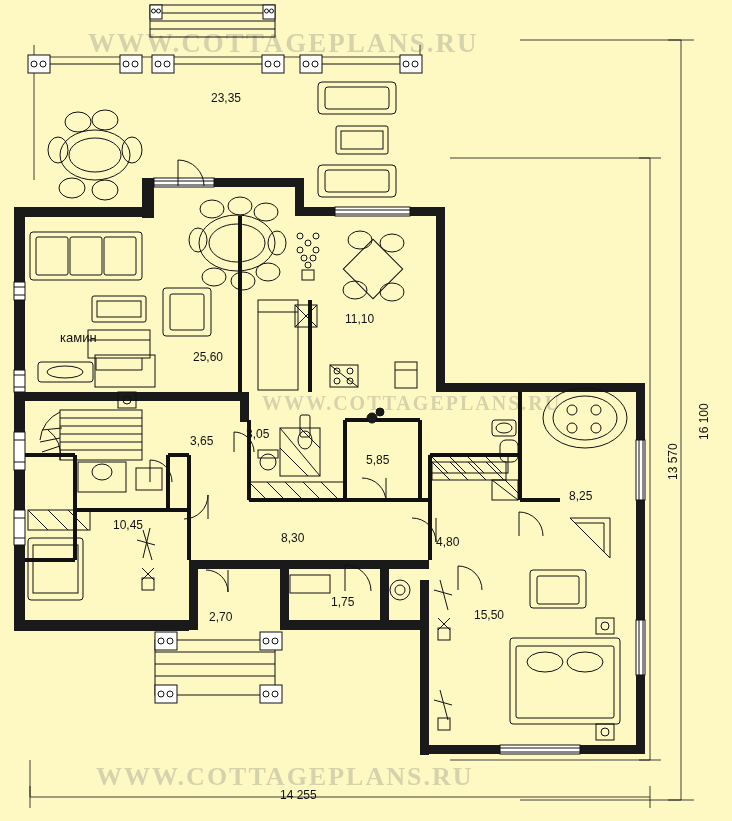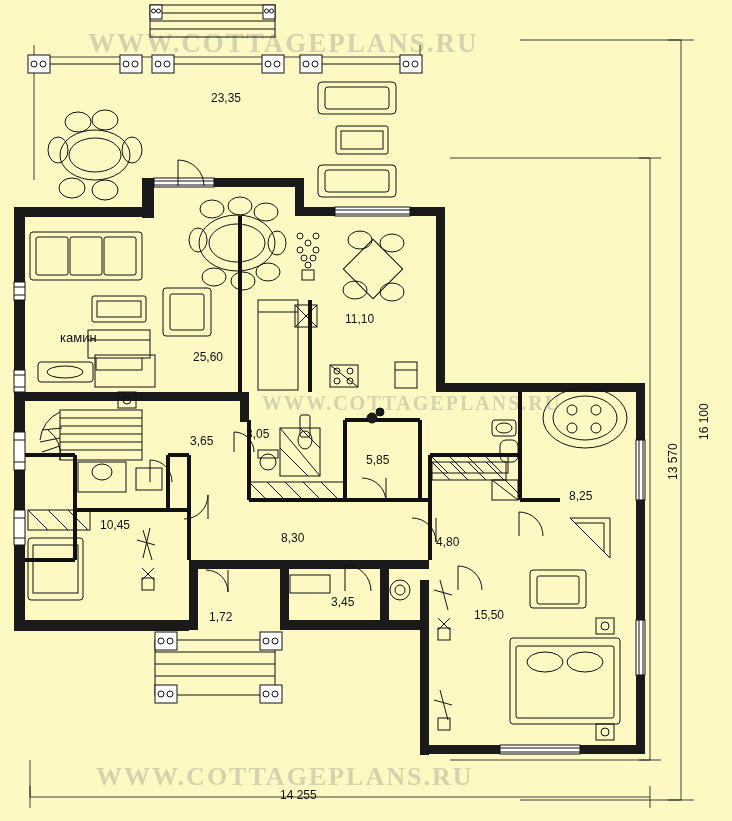--- a/index.html
+++ b/index.html
@@ -490,20 +490,20 @@
   <div class="lbl big rot" style="left:697px; top:440px;">16 100</div>
   <div class="lbl big rot" style="left:666px; top:480px;">13 570</div>
 
   <div class="lbl" style="left:60px;  top:330px;">камин</div>
   <div class="lbl big" style="left:193px; top:350px;">25,60</div>
   <div class="lbl big" style="left:345px; top:312px;">11,10</div>
   <div class="lbl big" style="left:190px; top:434px;">3,65</div>
   <div class="lbl big" style="left:246px; top:427px;">3,05</div>
   <div class="lbl big" style="left:366px; top:453px;">5,85</div>
   <div class="lbl big" style="left:281px; top:531px;">8,30</div>
-  <div class="lbl big" style="left:100px; top:518px;">10,45</div>
-  <div class="lbl big" style="left:209px; top:610px;">1,72</div>
-  <div class="lbl big" style="left:331px; top:595px;">3,45</div>
+  <div class="lbl big" style="left:113px; top:518px;">10,45</div>
+  <div class="lbl big" style="left:209px; top:610px;">2,70</div>
+  <div class="lbl big" style="left:331px; top:595px;">1,75</div>
   <div class="lbl big" style="left:436px; top:535px;">4,80</div>
   <div class="lbl big" style="left:569px; top:489px;text-align:right;">8,25</div>
   <div class="lbl big" style="left:474px; top:608px;">15,50</div>
 
 </div>
 
 </body></html>

